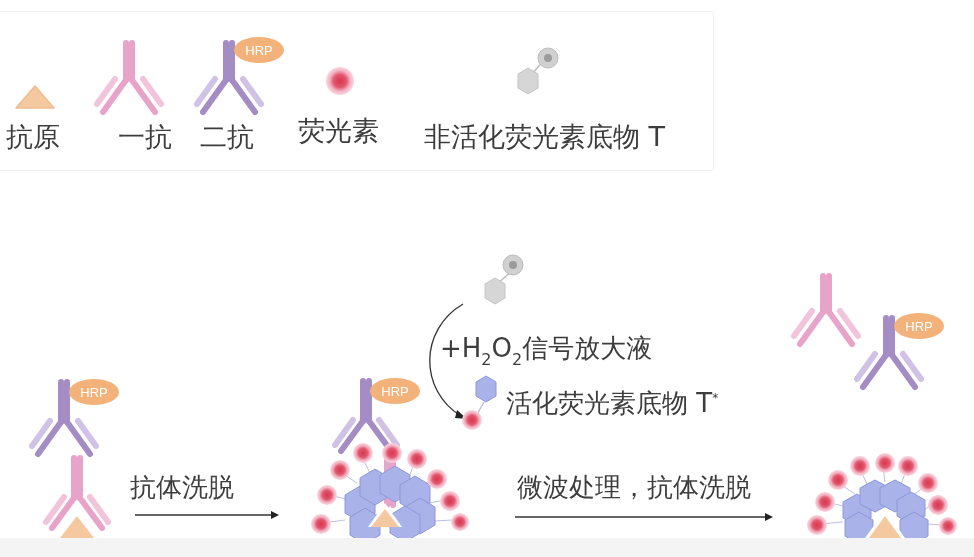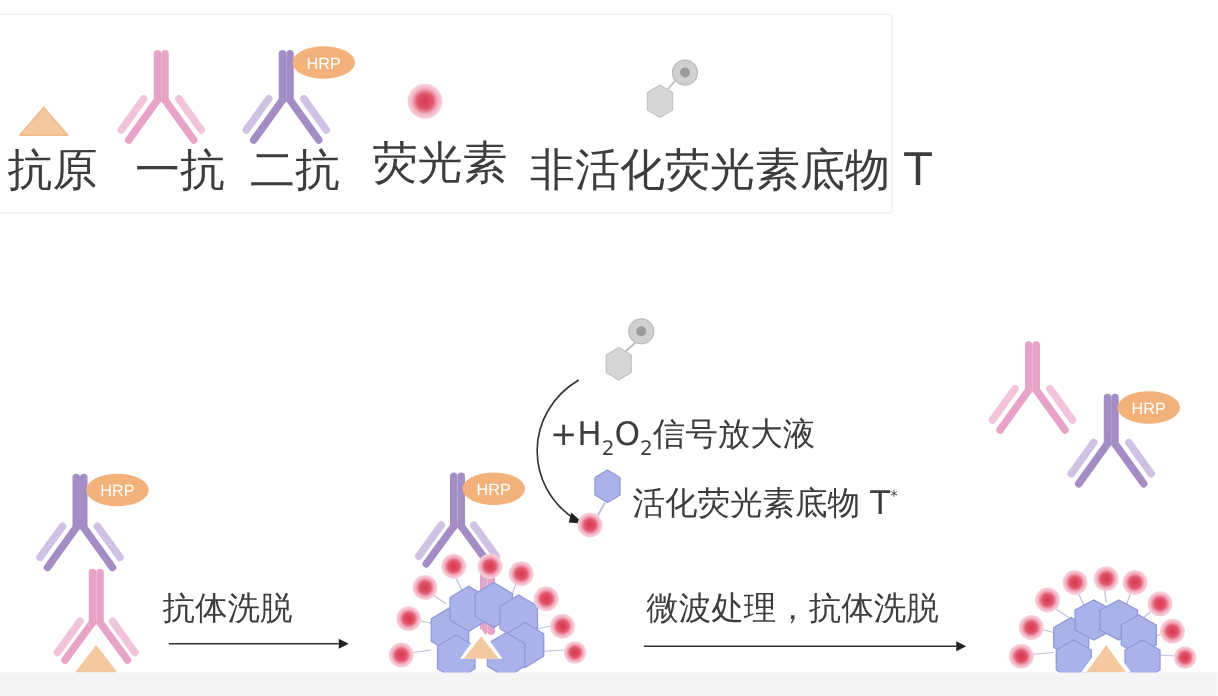--- a/index.html
+++ b/index.html
@@ -7,21 +7,21 @@
       width: 974px; height: 557px; position: relative; overflow: hidden;
       background: #ffffff;
       font-family: "DejaVu Sans", "Liberation Sans", sans-serif;
       color: #3a3a3a;
     }
     .legend-box {
       position: absolute; left: -4px; top: 11px; width: 716px; height: 158px;
       border: 1px solid #f0f0f0; border-radius: 3px; background: #fff;
     }
     .label {
-      position: absolute; font-size: 36px; line-height: 30px; color: #3d3d3d;
+      position: absolute; font-size: 27px; line-height: 30px; color: #3d3d3d;
       white-space: nowrap;
     }
     .step-label { font-size: 26px; }
     .bottom-strip {
       position: absolute; left: 0; top: 538px; width: 974px; height: 19px; background: #f4f4f4;
     }
     svg { position: absolute; overflow: visible; }
     .hrp-text { font-family: "Liberation Sans", sans-serif; font-size: 13px; fill: #ffffff; }
     .sub { font-size: 16px; position: relative; top: 8px; }
     .sup { font-size: 12px; position: relative; top: -10px; }
@@ -72,21 +72,21 @@
 </svg>
 
 <svg style="left:508px;top:46px" width="50" height="56" viewBox="0 0 50 56">
   <line x1="24" y1="28" x2="36" y2="14" stroke="#bcbcbc" stroke-width="1.5"></line>
   <polygon points="20,22 30,28 30,42 20,48 10,42 10,28" fill="#d6d6d6" stroke="#c4c4c4" stroke-width="1"></polygon>
   <circle cx="40" cy="12" r="10" fill="#d0d0d0" stroke="#bbb" stroke-width="1"></circle>
   <circle cx="40" cy="12" r="4" fill="#9b9b9b"></circle>
 </svg>
 
 <div class="label" style="left:6px;top:122px">抗原</div>
-<div class="label" style="left:108px;top:122px">一抗</div>
+<div class="label" style="left:118px;top:122px">一抗</div>
 <div class="label" style="left:200px;top:122px">二抗</div>
 <div class="label" style="left:298px;top:116px">荧光素</div>
 <div class="label" style="left:424px;top:122px">非活化荧光素底物 T</div>
 
 <svg style="left:14px;top:376px" width="110" height="164" viewBox="0 0 110 164">
   <g stroke-linecap="round">
     <line x1="47" y1="6" x2="47" y2="46" stroke="#a48cc4" stroke-width="6"></line>
     <line x1="53" y1="6" x2="53" y2="46" stroke="#a48cc4" stroke-width="6"></line>
     <line x1="47" y1="46" x2="24" y2="78" stroke="#a48cc4" stroke-width="6"></line>
     <line x1="53" y1="46" x2="76" y2="78" stroke="#a48cc4" stroke-width="6"></line>

